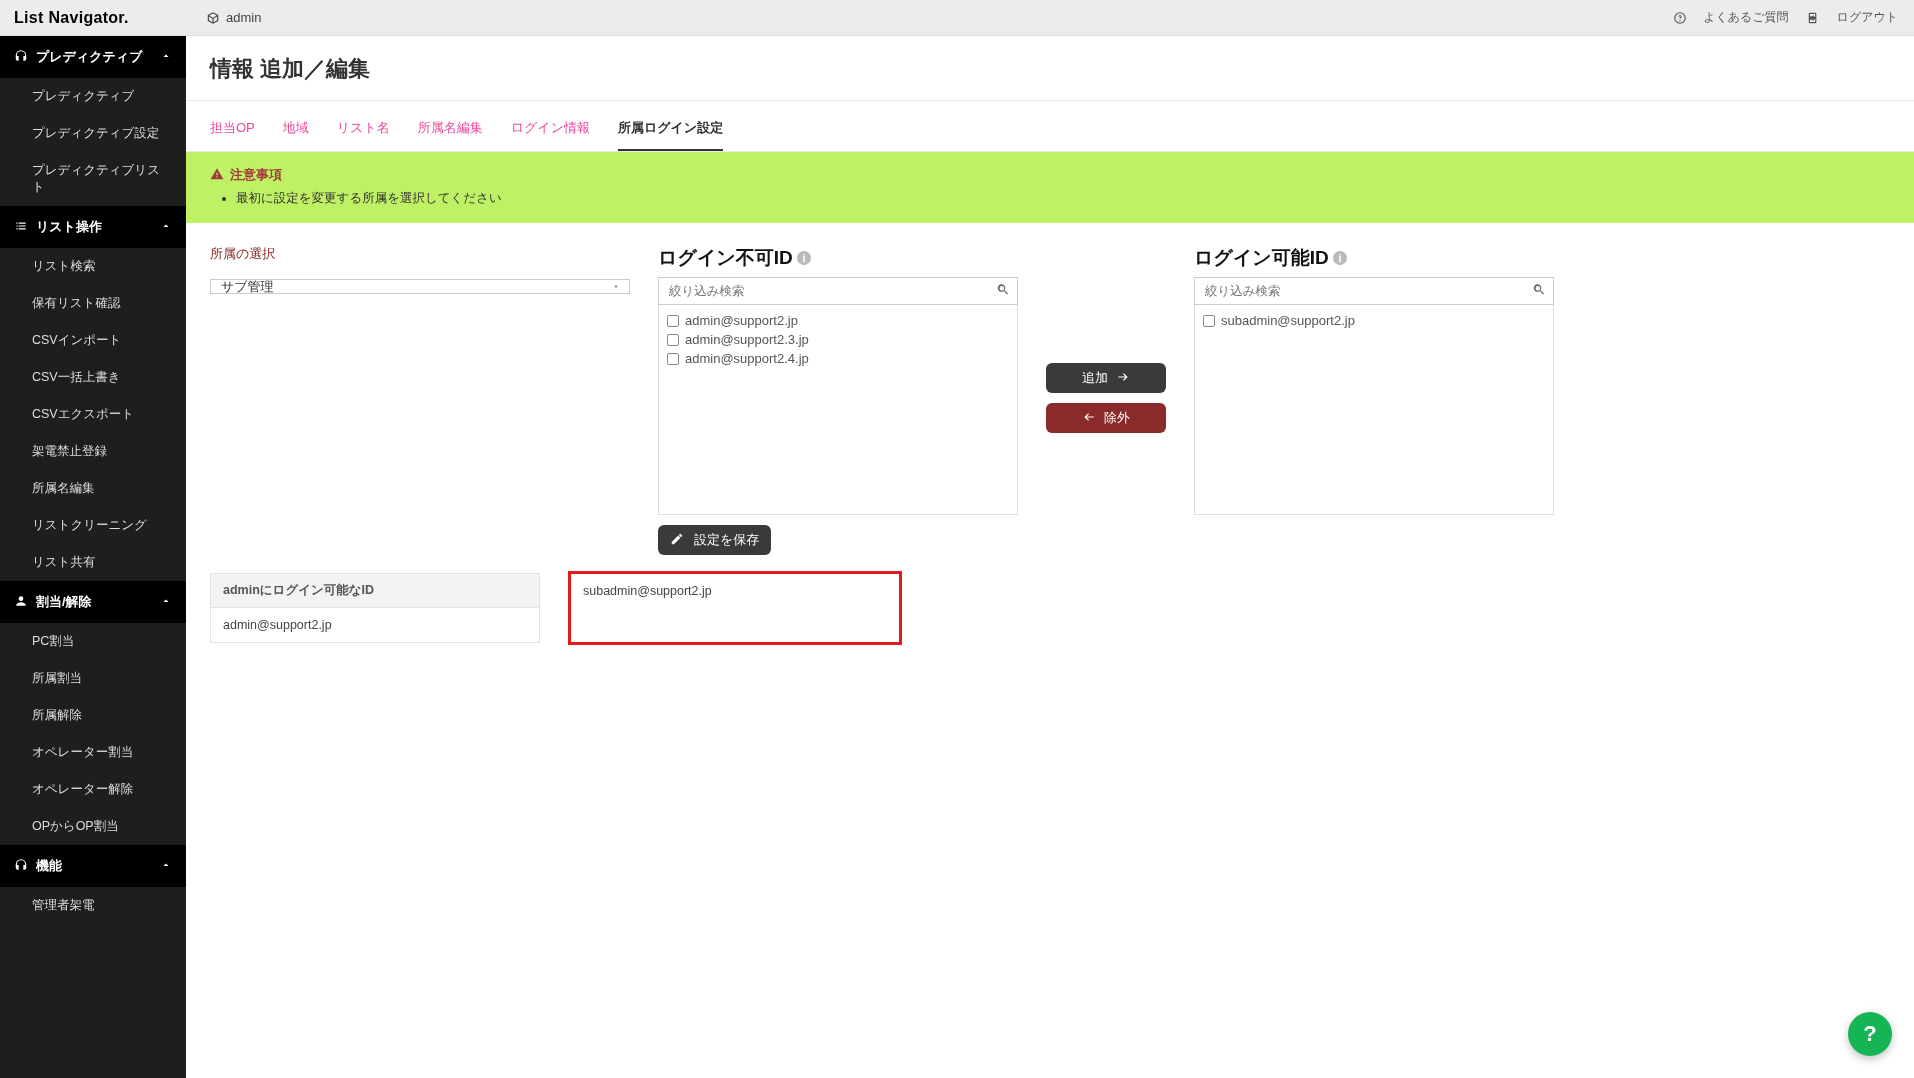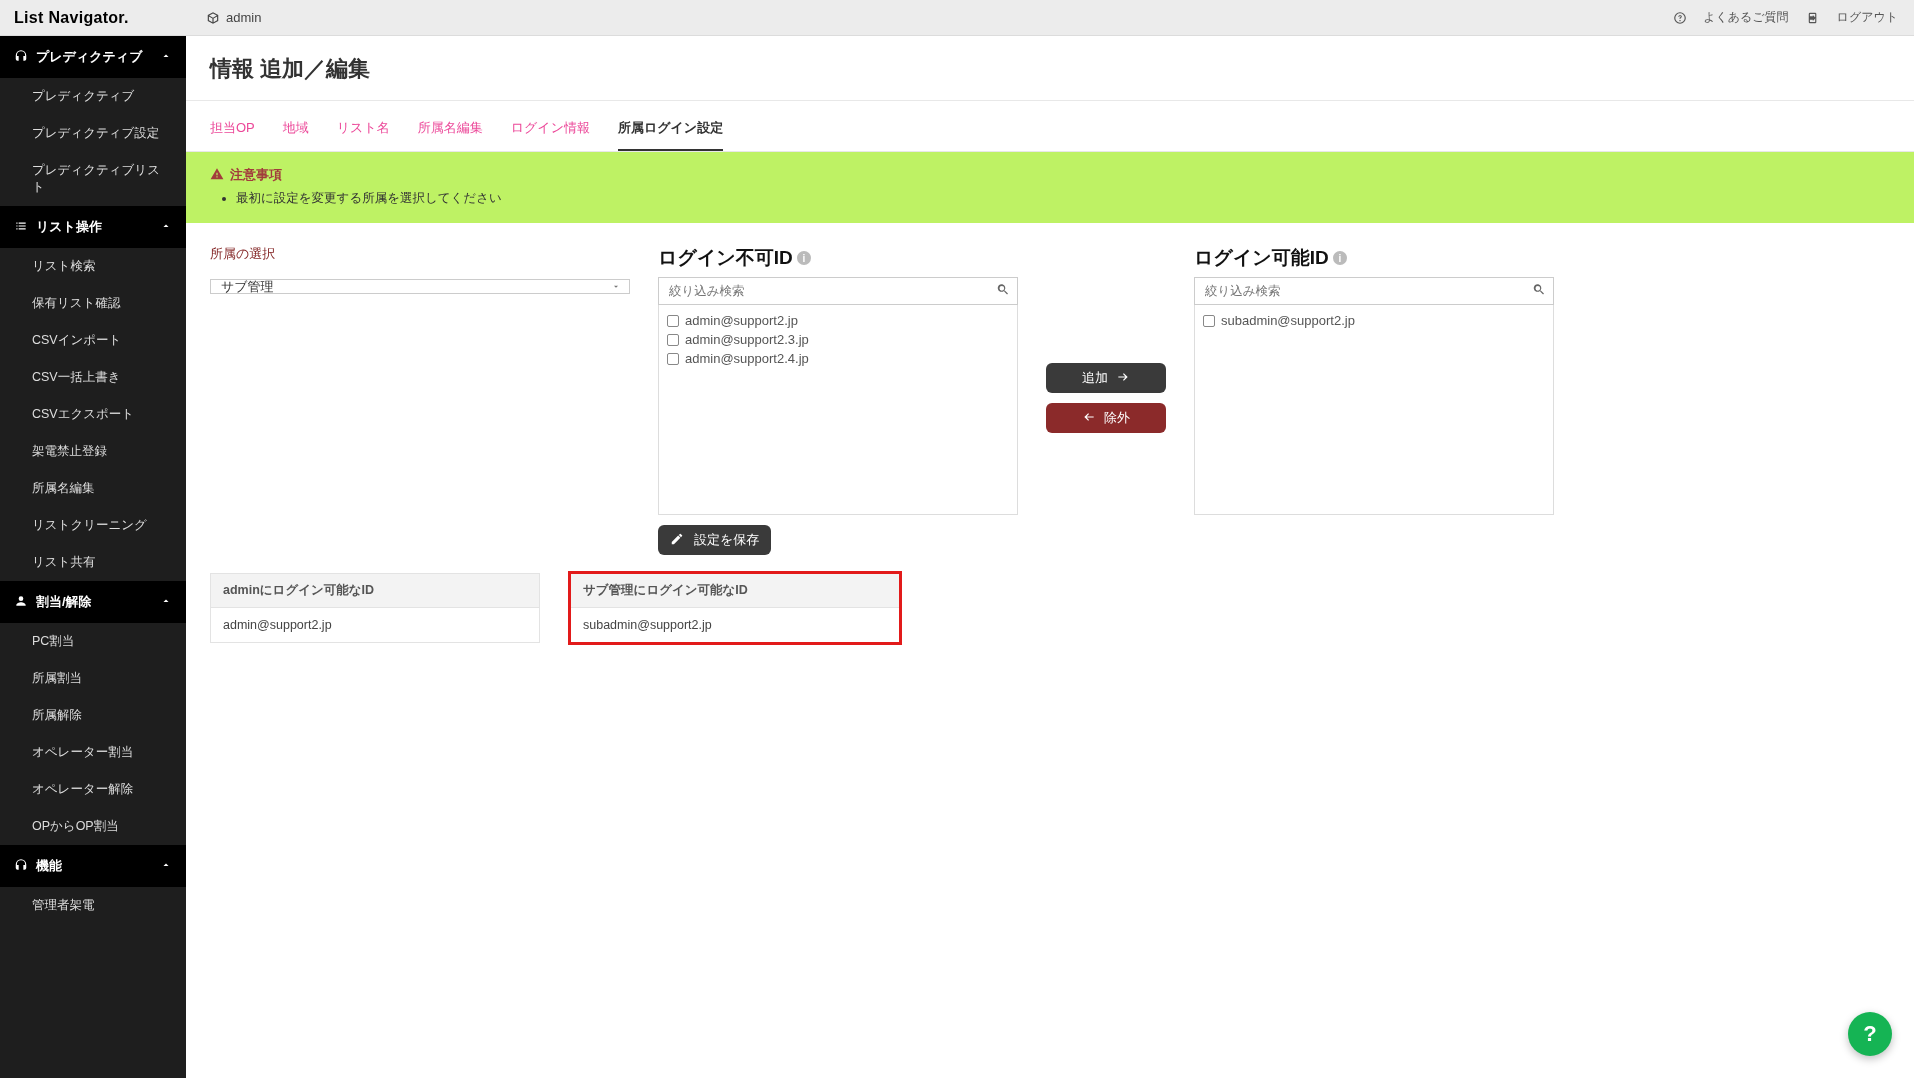--- a/index.html
+++ b/index.html
@@ -429,21 +429,20 @@
         </div>
       </div>
     </div>
 
     <div class="tables">
       <div class="table">
         <div class="thead">adminにログイン可能なID</div>
         <div class="tcell">admin@support2.jp</div>
       </div>
       <div class="table highlight">
-        <div class="thead">サブ管理にログイン可能なID</div>
         <div class="tcell">subadmin@support2.jp</div>
       </div>
     </div>
   </main>
 </div>
 
 <div class="fab">
   <span>?</span>
 </div>
 

